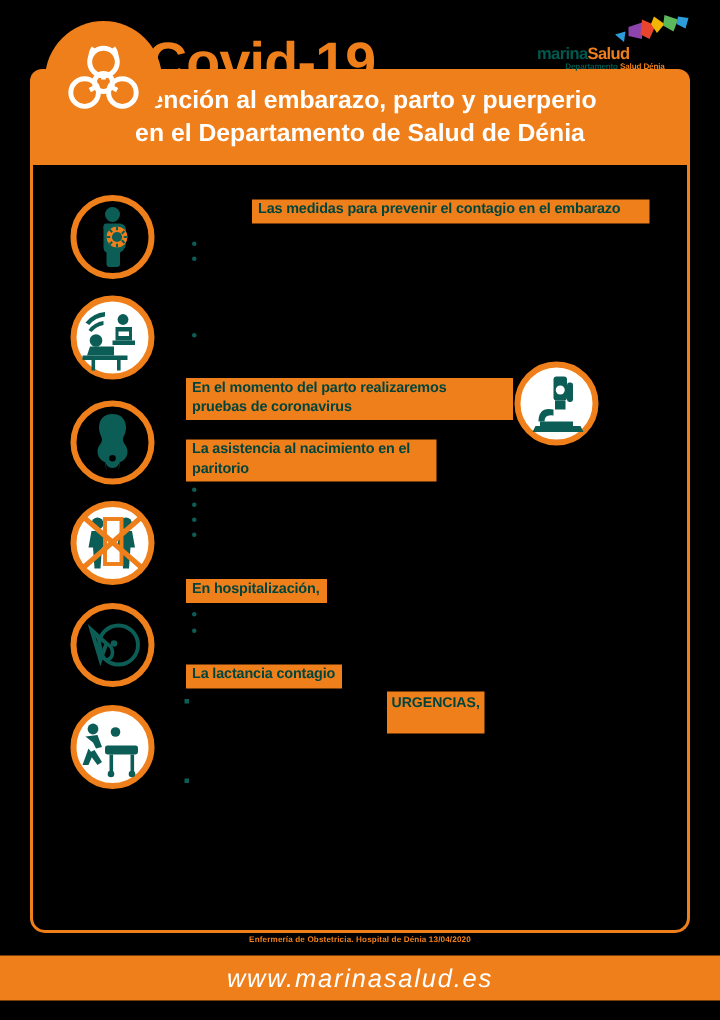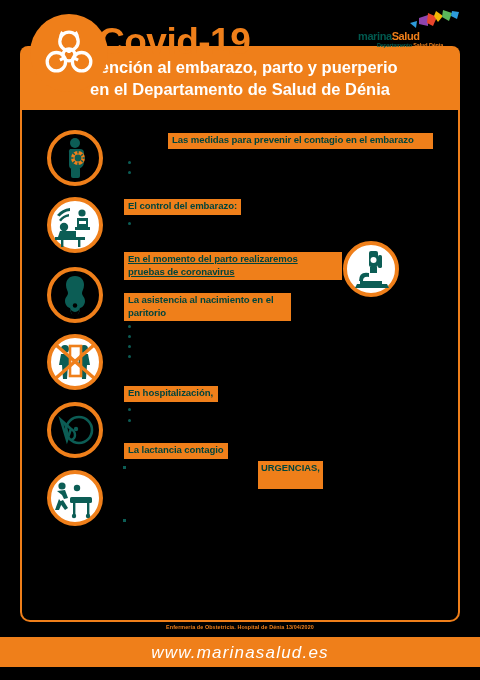--- a/index.html
+++ b/index.html
@@ -143,21 +143,21 @@
     background: #EF7F1A;
     color: #00443C;
     font-size: 9.6px;
     font-weight: bold;
     line-height: 12.5px;
     padding: 1px 4px 2px 4px;
     letter-spacing: -0.1px;
     white-space: pre-line;
     box-sizing: border-box;
   }
-  .sec-head.two-line { white-space: pre-line; text-decoration: underline; }
+  .sec-head.two-line { white-space: pre-line; }
 
   
   .redacted {
     position: absolute;
     color: #050505;
     font-size: 8.6px;
     line-height: 11px;
     letter-spacing: -0.05px;
   }
   .bullet {
@@ -342,21 +342,20 @@
       <path d="M10 39 h30 l2 4 h-34 z" fill="#0C5D55"></path>
       <rect x="31" y="10" width="4" height="13" rx="1.6" fill="#0C5D55"></rect>
     </svg>
   </div>
 
   <div class="sec-head" style="left:124px; top:133px; width:265px;margin-left:44px;">Las medidas para prevenir el contagio en el embarazo</div>
   <div class="bullet round" style="left:128px; top:161px;"></div>
   <div class="bullet round" style="left:128px; top:171px;"></div>
   <div class="redacted" style="left:136px; top:157px; width:280px;"></div>
 
-  <div class="sec-head" style="left:124px; top:199px; width:117px;">El control del embarazo:</div>
   <div class="bullet round" style="left:128px; top:222px;"></div>
   <div class="redacted" style="left:136px; top:218px; width:280px;"></div>
 
   <div class="sec-head two-line" style="left:124px; top:252px; width:218px;">En el momento del parto realizaremos
 pruebas de coronavirus</div>
 
   <div class="sec-head" style="left:124px; top:293px; width:167px;">La asistencia al nacimiento en el paritorio</div>
   <div class="redacted" style="left:124px; top:306px; width:280px;"></div>
   <div class="bullet round" style="left:128px; top:325px;"></div>
   <div class="bullet round" style="left:128px; top:335px;"></div>

